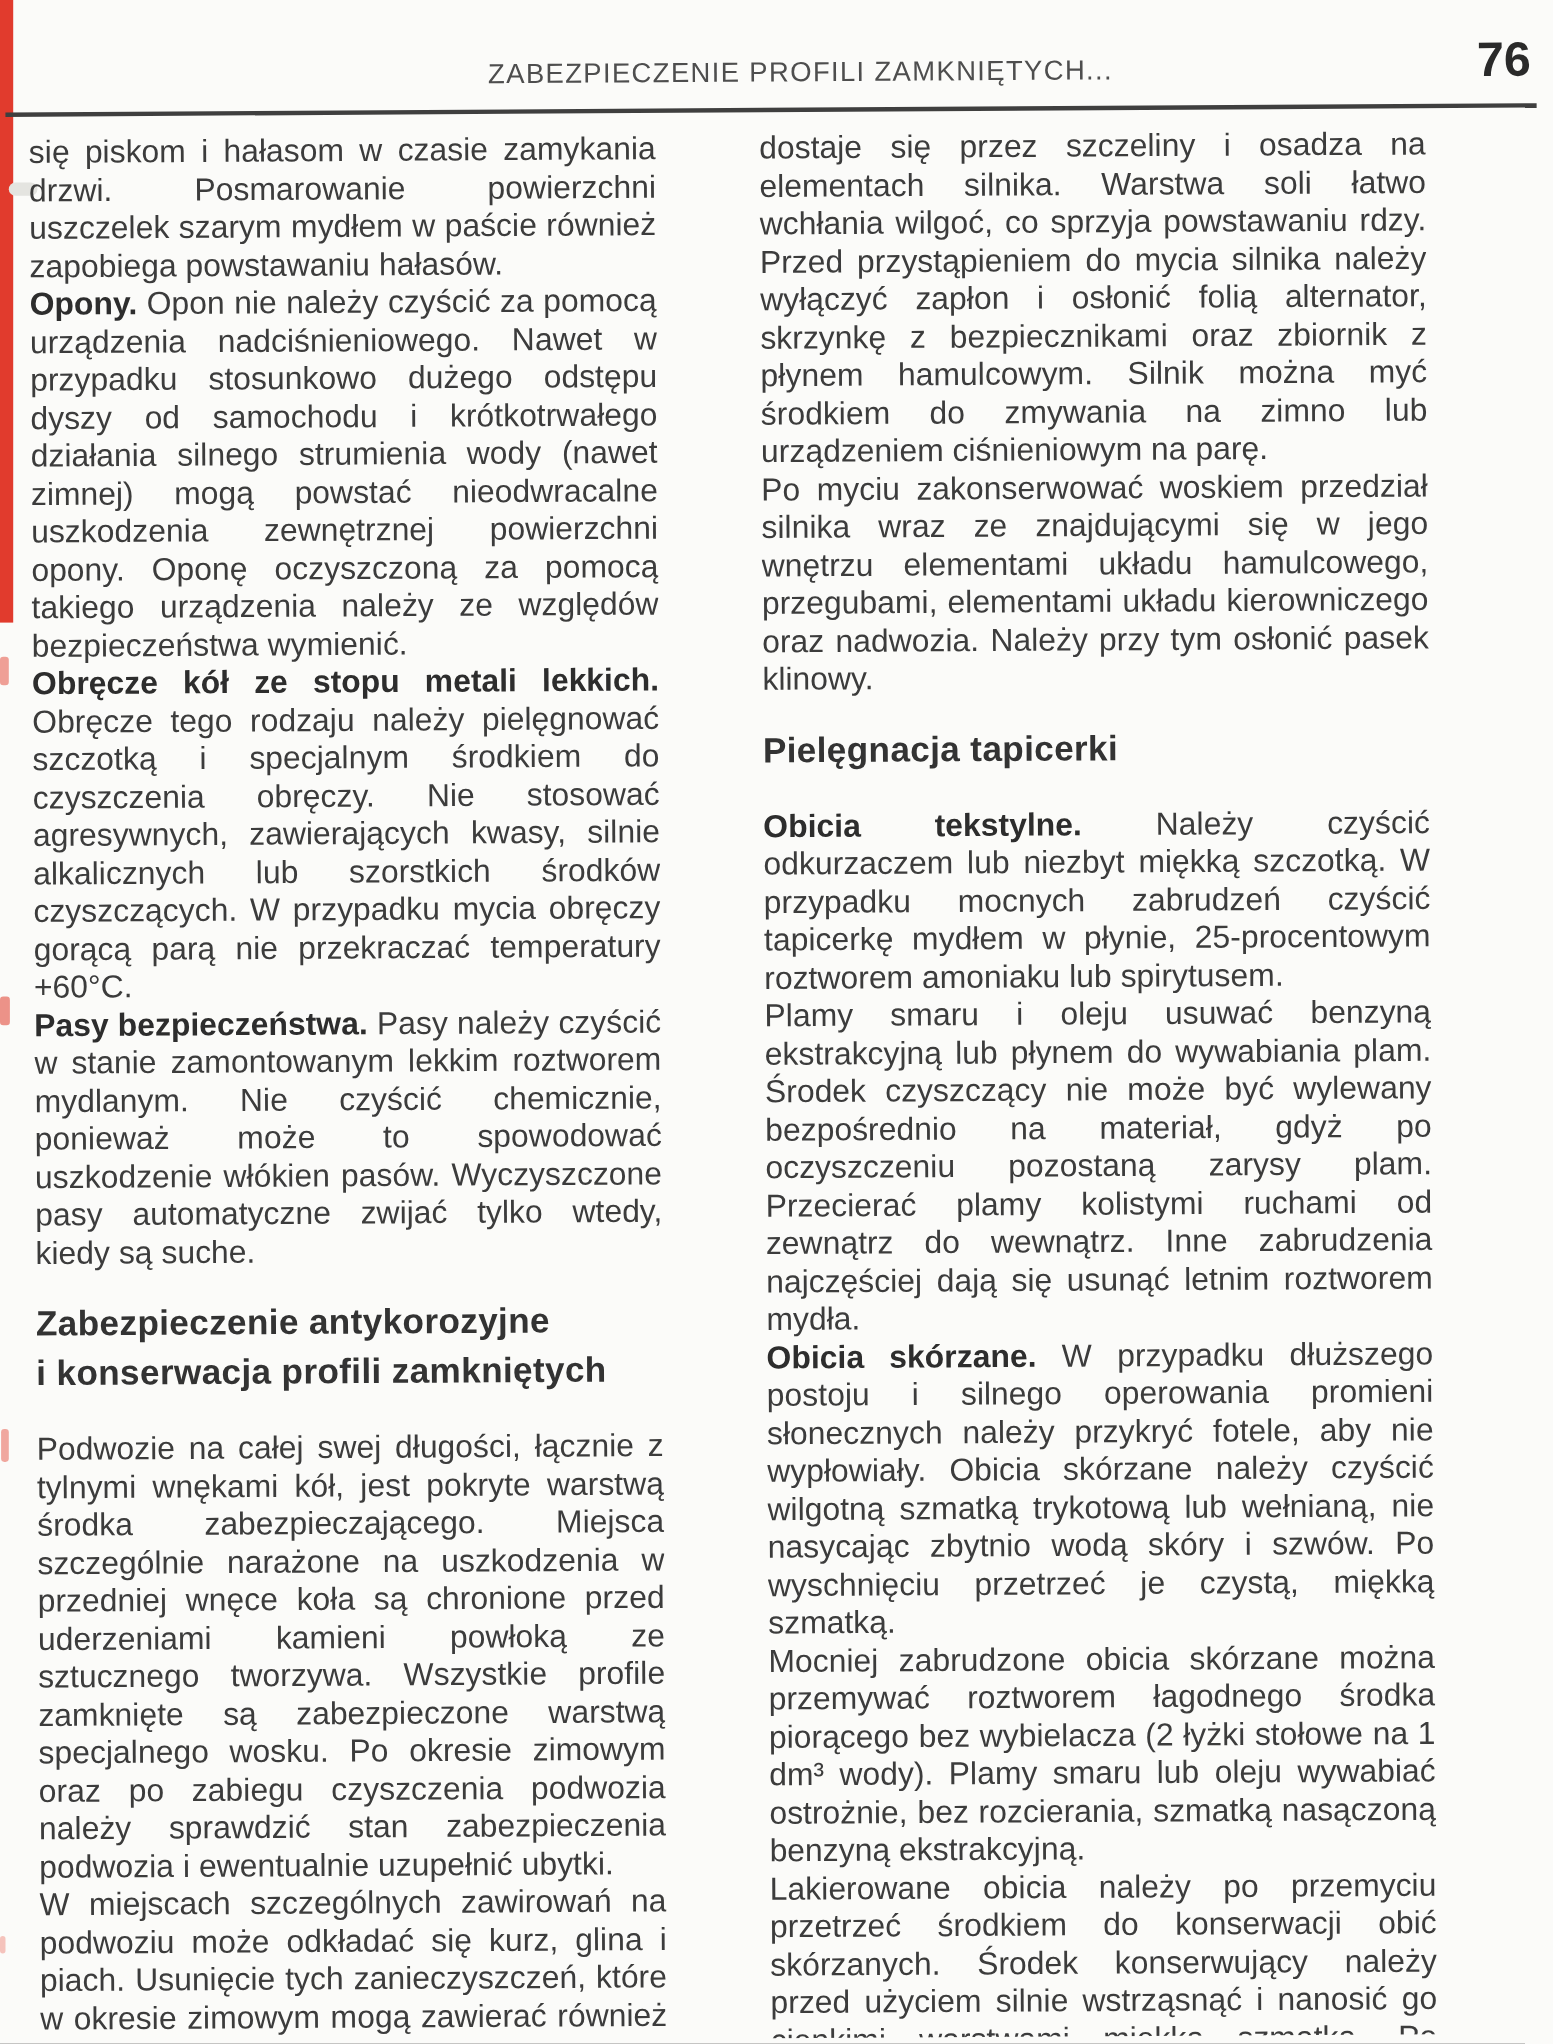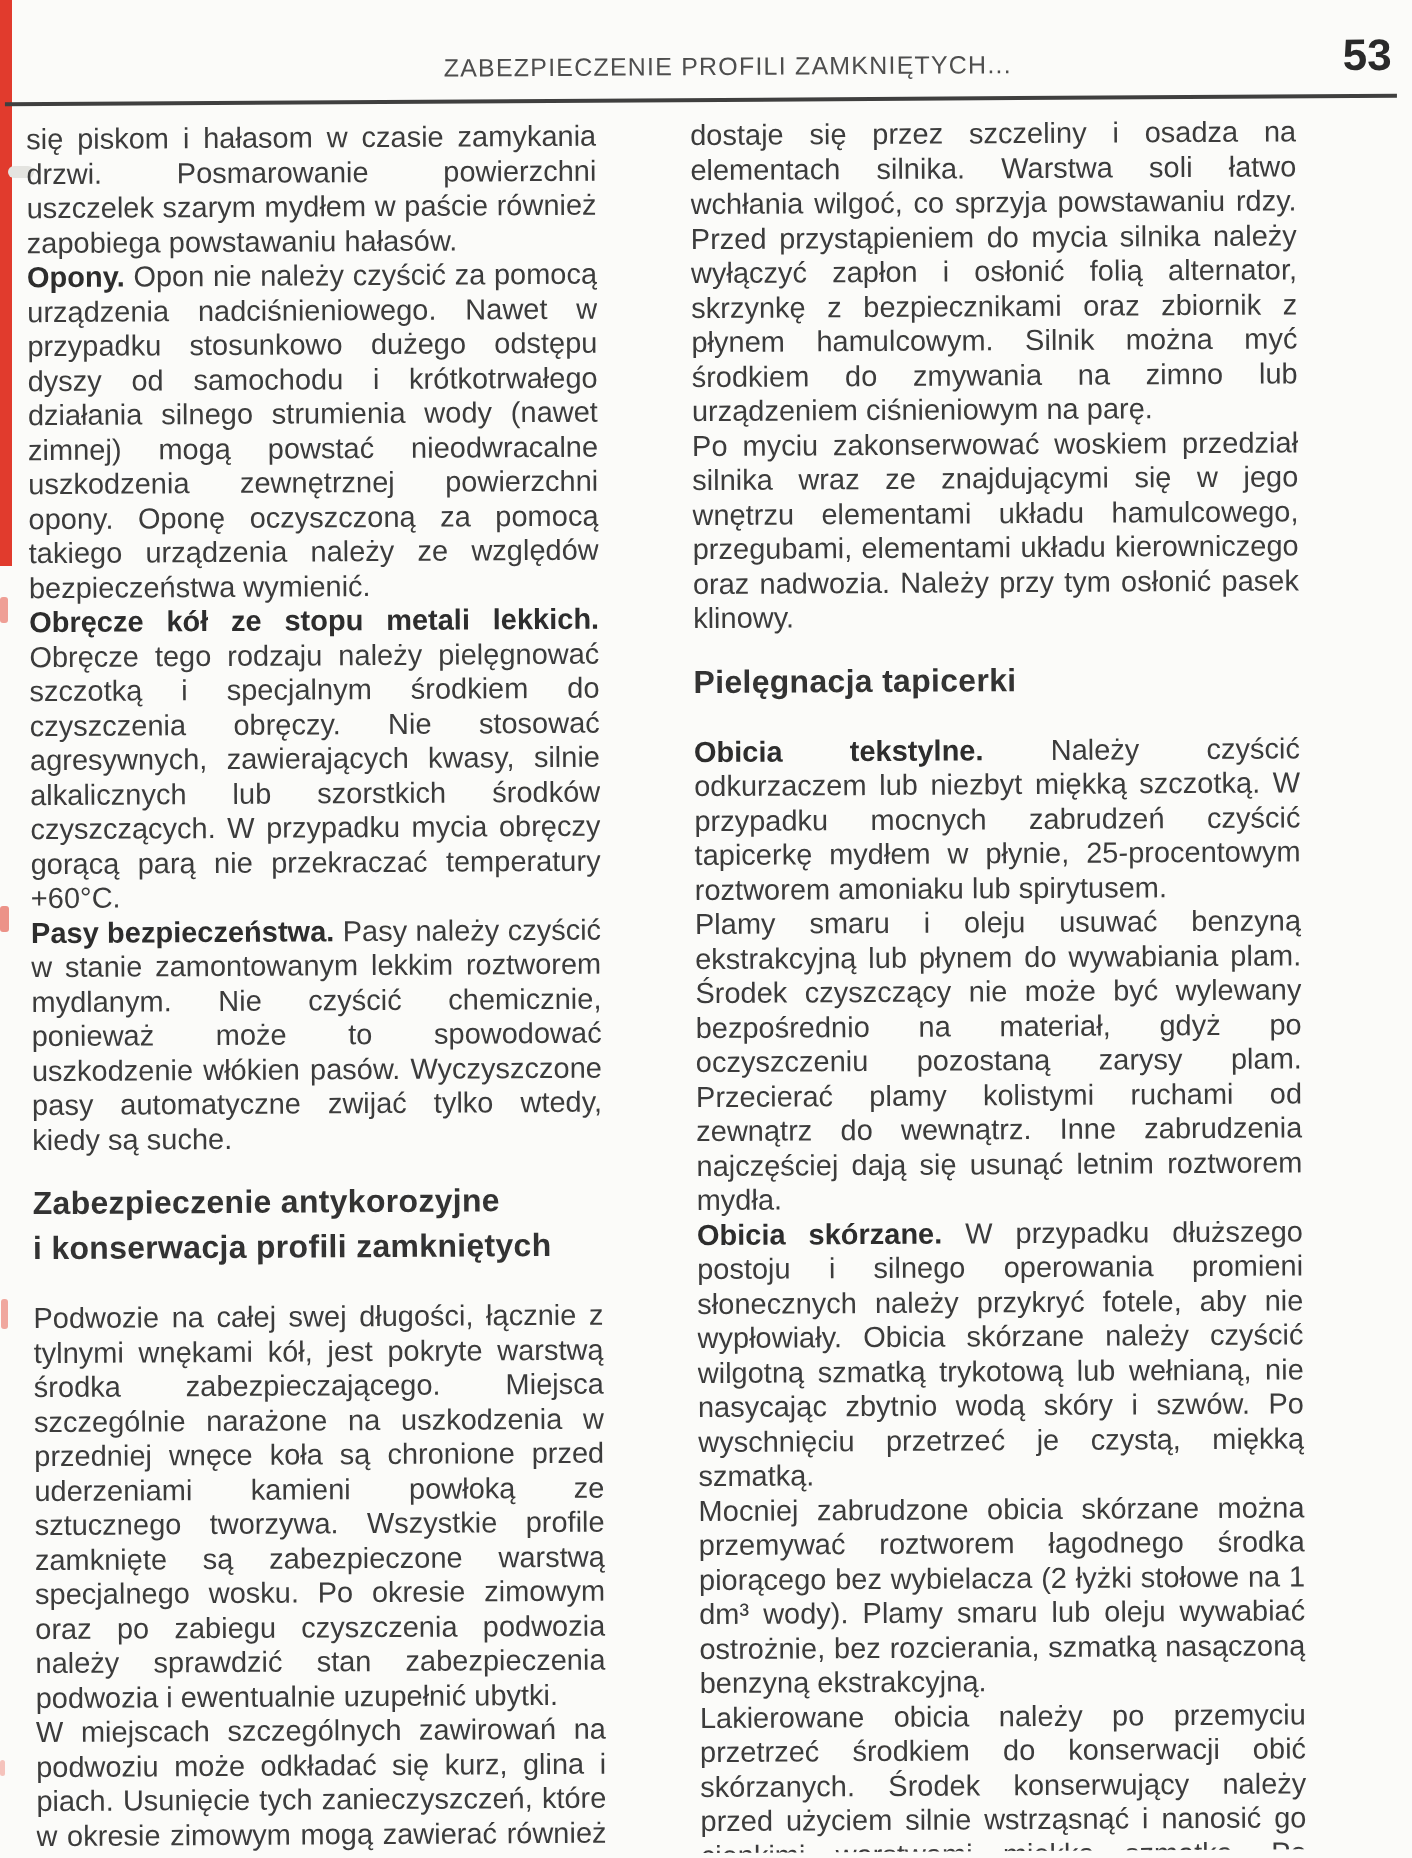--- a/index.html
+++ b/index.html
@@ -92,21 +92,21 @@
   <div class="red-strip"></div>
   <div class="fleck f1"></div>
   <div class="fleck f2"></div>
   <div class="fleck f3"></div>
   <div class="fleck f4"></div>
   <div class="smudge"></div>
 
   <div class="tilt">
 
     <div class="running-title">ZABEZPIECZENIE PROFILI ZAMKNIĘTYCH...</div>
-    <div class="page-number">53</div>
+    <div class="page-number">76</div>
     <div class="header-rule"></div>
 
     <div class="col col-left">
       <p class="para"><span>się piskom i hałasom w czasie zamykania drzwi. Posmarowanie powierzchni uszczelek szarym mydłem w paście również zapobiega powstawaniu hałasów.</span></p>
       <p class="para"><b>Opony.</b> <span>Opon nie należy czyścić za pomocą urządzenia nadciśnieniowego. Nawet w przypadku stosunkowo dużego odstępu dyszy od samochodu i krótkotrwałego działania silnego strumienia wody (nawet zimnej) mogą powstać nieodwracalne uszkodzenia zewnętrznej powierzchni opony. Oponę oczyszczoną za pomocą takiego urządzenia należy ze względów bezpieczeństwa wymienić.</span></p>
       <p class="para"><b>Obręcze kół ze stopu metali lekkich.</b> <span>Obręcze tego rodzaju należy pielęgnować szczotką i specjalnym środkiem do czyszczenia obręczy. Nie stosować agresywnych, zawierających kwasy, silnie alkalicznych lub szorstkich środków czyszczących. W przypadku mycia obręczy gorącą parą nie przekraczać temperatury +60°C.</span></p>
       <p class="para"><b>Pasy bezpieczeństwa.</b> <span>Pasy należy czyścić w stanie zamontowanym lekkim roztworem mydlanym. Nie czyścić chemicznie, ponieważ może to spowodować uszkodzenie włókien pasów. Wyczyszczone pasy automatyczne zwijać tylko wtedy, kiedy są suche.</span></p>
       <h2 class="heading"><span>Zabezpieczenie antykorozyjne</span><br><span>i konserwacja profili zamkniętych</span></h2>
       <p class="para"><span>Podwozie na całej swej długości, łącznie z tylnymi wnękami kół, jest pokryte warstwą środka zabezpieczającego. Miejsca szczególnie narażone na uszkodzenia w przedniej wnęce koła są chronione przed uderzeniami kamieni powłoką ze sztucznego tworzywa. Wszystkie profile zamknięte są zabezpieczone warstwą specjalnego wosku. Po okresie zimowym oraz po zabiegu czyszczenia podwozia należy sprawdzić stan zabezpieczenia podwozia i ewentualnie uzupełnić ubytki.</span></p>
       <p class="para"><span>W miejscach szczególnych zawirowań na podwoziu może odkładać się kurz, glina i piach. Usunięcie tych zanieczyszczeń, które w okresie zimowym mogą zawierać również sól, jest szczególnie ważne.</span></p>

